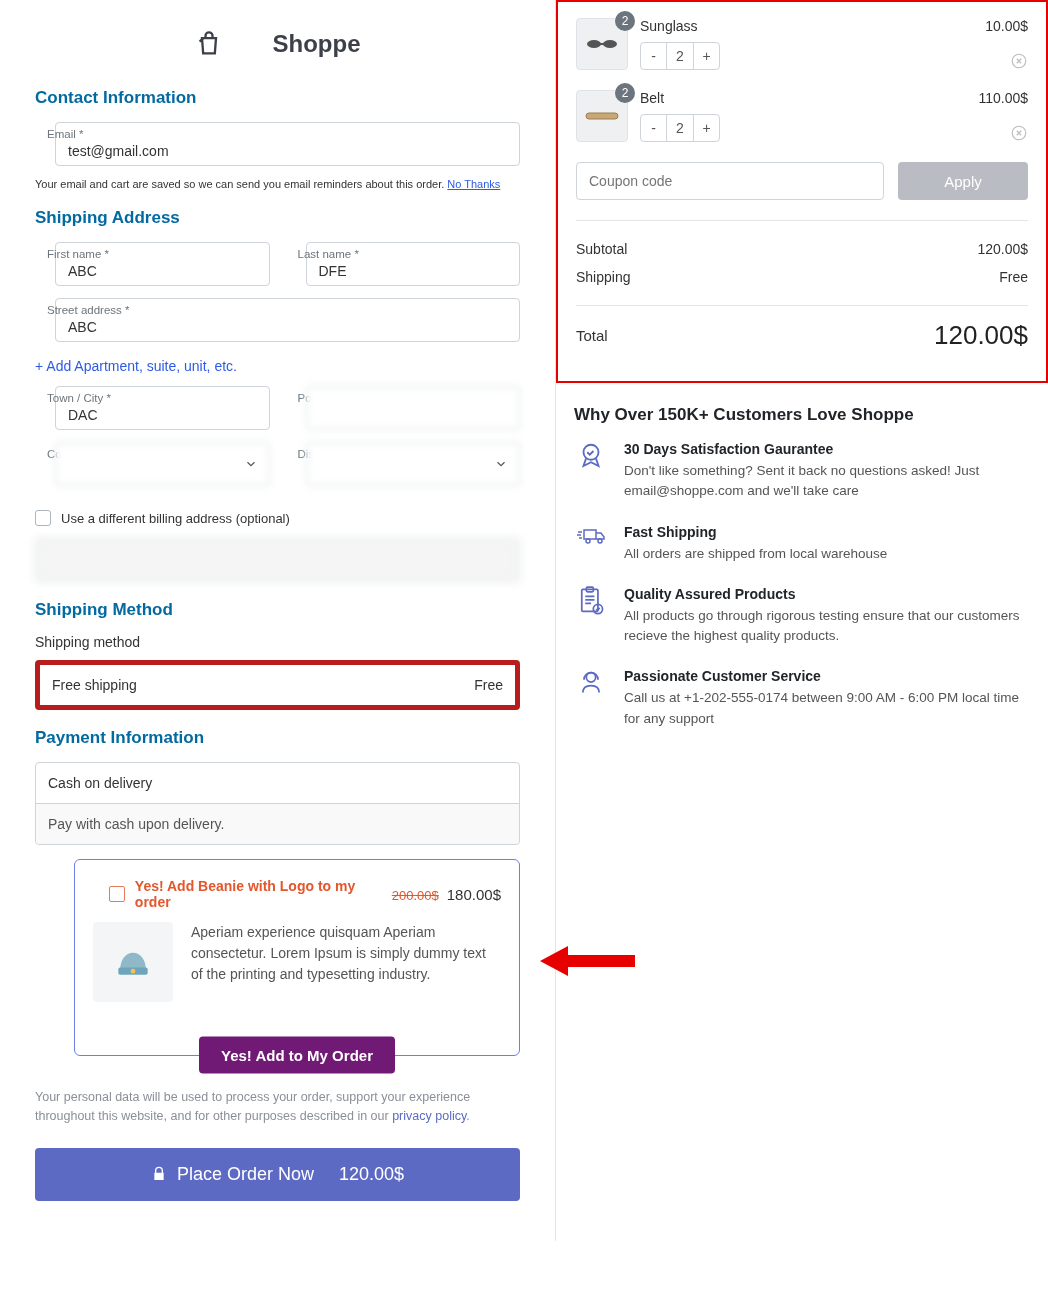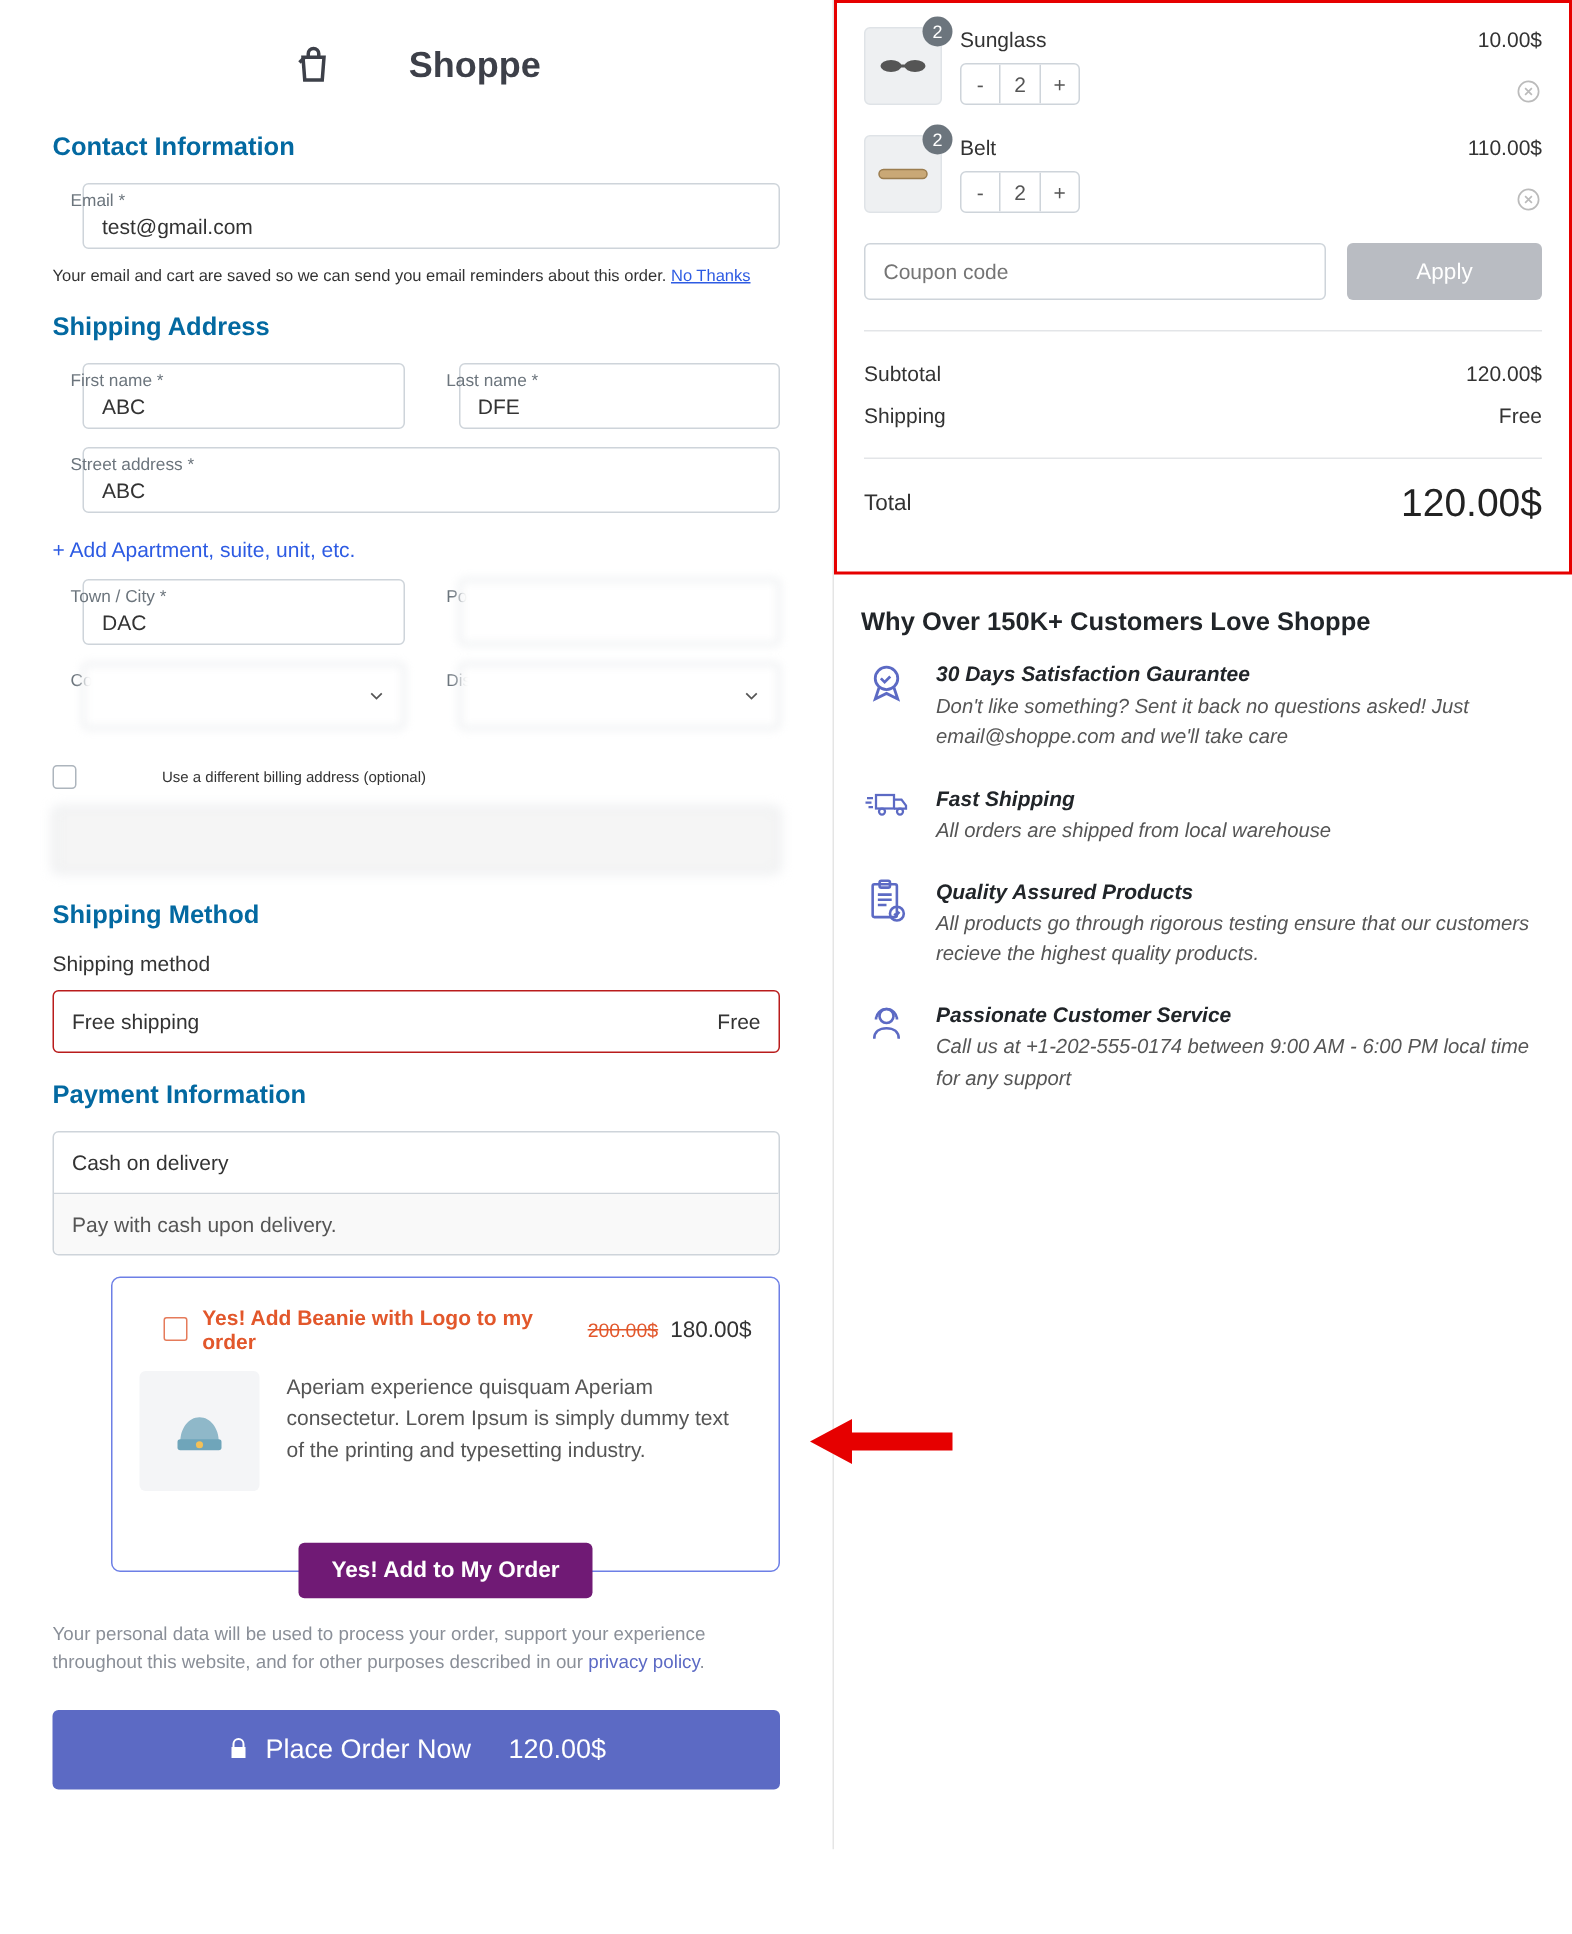--- a/index.html
+++ b/index.html
@@ -23,28 +23,28 @@
 .row2 .field-wrap { flex: 1; }
 .float-label { position: absolute; top: 6px; left: 12px; font-size: 11.5px; color: #6c757d; }
 .field { width: 100%; border: 1px solid #ced4da; border-radius: 4px; padding: 20px 12px 6px 12px; font-size: 14px; height: 44px; color: #333; background:#fff; }
 .field.select { appearance: none; }
 .chev { position: absolute; right: 12px; top: 50%; transform: translateY(-50%); pointer-events:none; }
 .hint { font-size: 11px; color: #333; margin-top: 4px; }
 .hint a { color: #2d5be3; text-decoration: underline; }
 .add-apt { color: #2d5be3; font-size: 14px; margin: 4px 0 12px; display: inline-block; cursor:pointer; }
 .cb-row { display: flex; align-items: center; margin: 12px 0; }
 .cb { width: 16px; height: 16px; border: 1px solid #adb5bd; border-radius: 3px; margin-right: 10px; cursor:pointer; }
-.cb-label { font-size: 10px; color: #333; margin-left: 47px; }
+.cb-label { font-size: 13px; color: #333; }
 .phone-box { border: 1px solid #ced4da; border-radius: 4px; height: 44px; filter: blur(4px); background:#f5f5f5; }
 
 .blurred { filter: blur(3px); color:#aaa; }
 
 
 .sm-label { font-size: 14px; margin-bottom: 10px; color:#333; }
-.ship-box { border: 1px solid #b91c1c; border-radius: 4px; padding: 12px; display: flex; justify-content: space-between; font-size: 14px; }
+.ship-box { border: 5px solid #b91c1c; border-radius: 4px; padding: 12px; display: flex; justify-content: space-between; font-size: 14px; }
 
 
 .pay-box { border: 1px solid #ced4da; border-radius: 4px; }
 .pay-head { padding: 12px; font-size: 14px; color:#333; }
 .pay-body { padding: 12px; font-size: 14px; color: #555; background: #f9f9f9; border-top: 1px solid #ced4da; border-radius: 0 0 4px 4px; }
 
 
 .upsell { border: 1.5px solid #6d7fe6; border-radius: 6px; padding: 18px 18px 0 18px; margin-top: 14px; position: relative; margin-left: 39px; }
 .upsell-head { display: flex; align-items: center; justify-content: space-between; margin-bottom: 12px; padding-left: 16px; }
 .upsell-left { display: flex; align-items: center; gap: 10px; }
@@ -81,21 +81,21 @@
 .coupon-input { flex: 1; border: 1px solid #ced4da; border-radius: 4px; padding: 10px 12px; font-size: 14px; }
 .apply-btn { width: 130px; background: #b9bcc2; color: #fff; border: none; border-radius: 4px; font-size: 15px; cursor:pointer; }
 
 .divider { border-top: 1px solid #e3e5e8; margin: 0; }
 .tot-row { display: flex; justify-content: space-between; padding: 6px 0; font-size: 14px; color:#333; }
 .tot-group { padding: 14px 0; }
 .grand { font-size: 26px; font-weight: 400; color:#222; }
 .tot-label-big { font-size: 15px; color:#333; align-self:center; }
 
 .trust-head { font-weight: 700; font-size: 17px; color: #212529; margin: 22px 18px 16px; }
-.feature { display: flex; gap: 16px; padding: 0 18px 22px; font-style: italic; }
+.feature { display: flex; gap: 16px; padding: 0 18px 22px; }
 .feat-icon { width: 34px; min-width: 34px; height: 34px; display:flex; align-items:flex-start; justify-content:center; }
 .feat-title { font-weight: 700; font-size: 14px; color: #212529; margin-bottom: 4px; }
 .feat-desc { font-size: 13.5px; color: #555; line-height: 1.5; }
 
 
 .arrow-annot { position: absolute; left: 540px; top: 936px; pointer-events:none; }
 </style>
 </head>
 <body>
 

